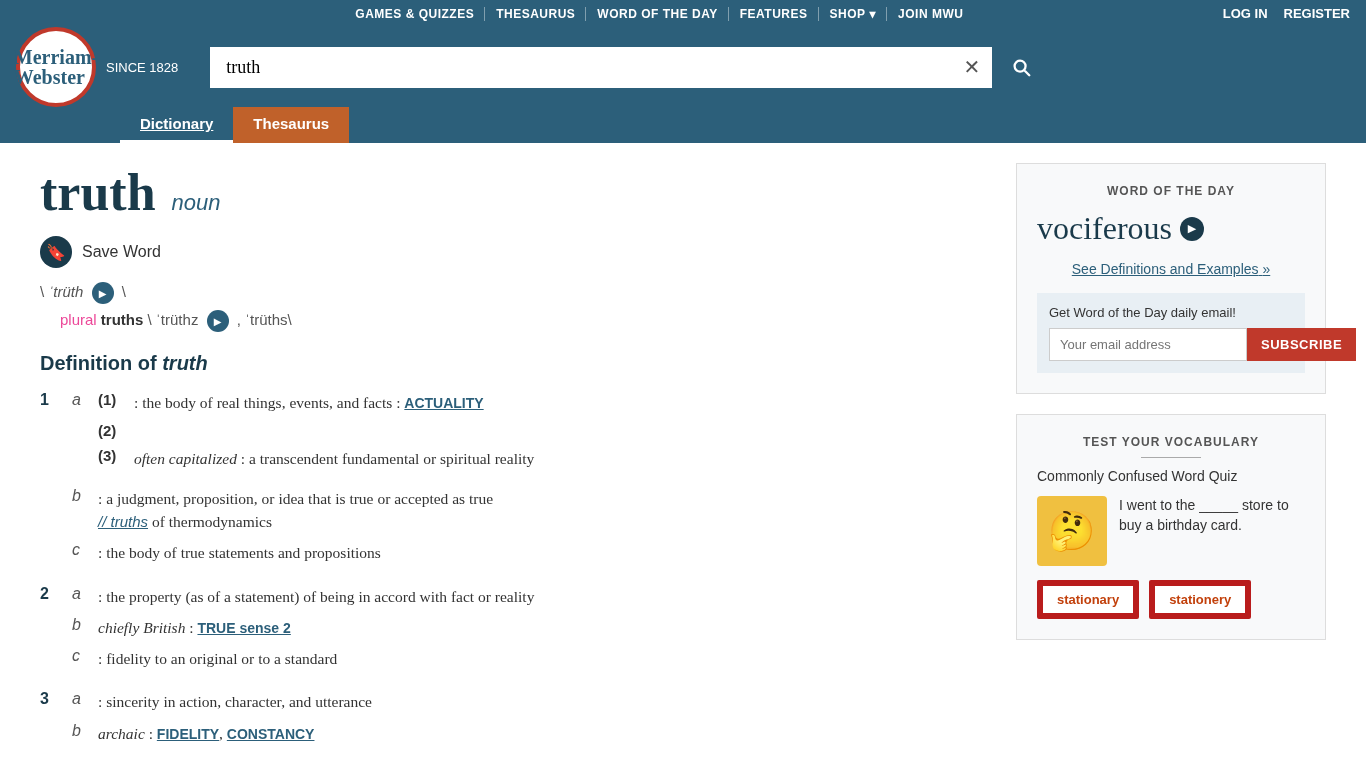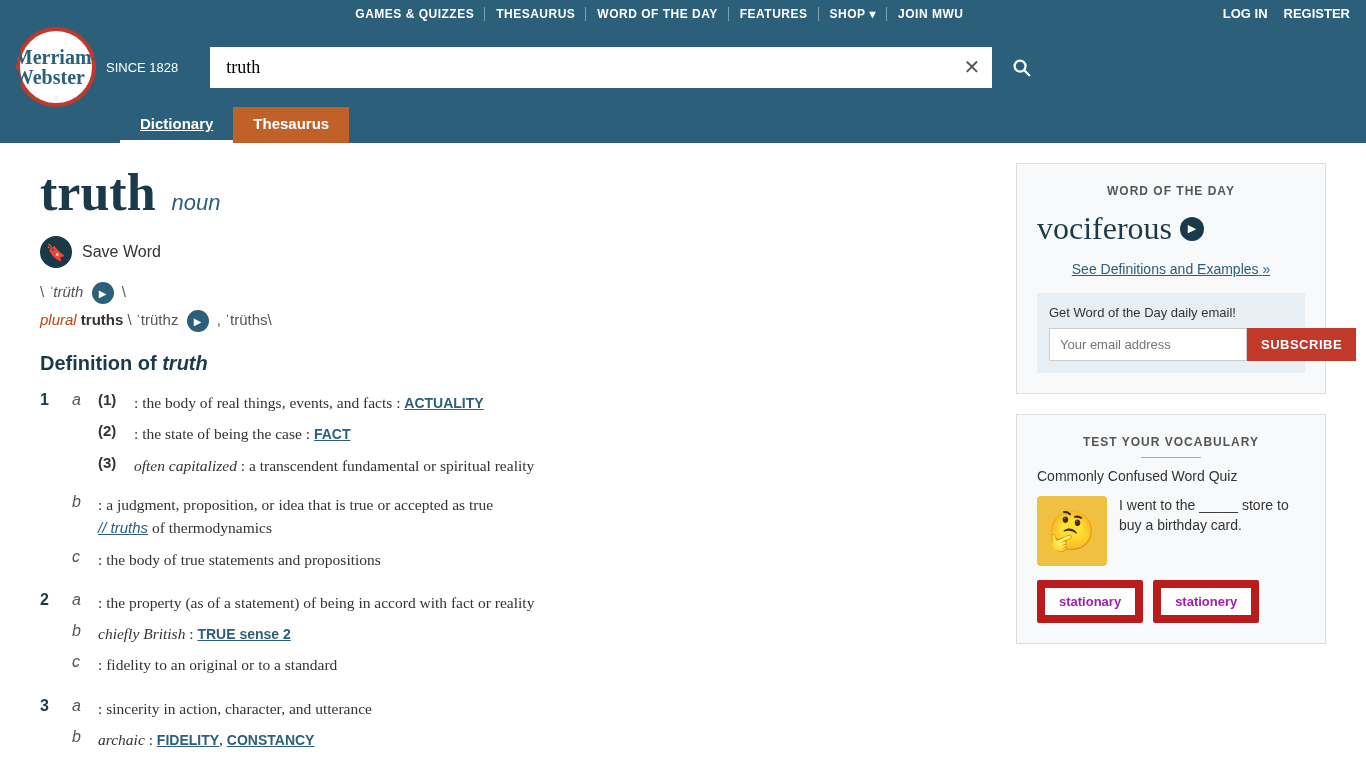--- a/index.html
+++ b/index.html
@@ -185,21 +185,21 @@
       border: none;
       margin: 0 4px;
     }
     .audio-icon { color: white; font-size: 10px; }
     .plural-row {
       font-family: Arial, sans-serif;
       font-size: 15px;
       color: #555;
       margin-bottom: 20px;
     }
-    .plural-label { font-style: italic; color: #c2410c; }
+    .plural-label { color: #ec4899; margin-left: 20px; }
     .plural-word { font-weight: bold; color: #333; }
 
     
     .def-heading {
       font-family: Arial, sans-serif;
       font-size: 20px;
       font-weight: bold;
       color: #1a3a4a;
       margin-bottom: 16px;
     }
@@ -375,23 +375,23 @@
       font-size: 14px;
       color: #333;
       line-height: 1.4;
     }
     .quiz-options {
       display: flex;
       gap: 10px;
       margin-top: 4px;
     }
     .quiz-option {
-      border: 8px solid #b91c1c;
+      border: 6px solid #b91c1c;
       background: white;
-      color: #a21caf;
+      color: #c2410c;
       padding: 6px 14px;
       font-family: Arial, sans-serif;
       font-size: 13px;
       cursor: pointer;
       font-weight: bold;
       border-radius: 2px;
     }
 
     .header-wrapper {
       background: #2c5f7a;
@@ -513,21 +513,20 @@
 
           <div style="display:flex; gap:12px; margin-bottom:8px;">
             <span class="def-letter">a</span>
             <div class="def-content">
               <div class="sub-def">
                 <span class="sub-num">(1)</span>
                 <span class="def-text">: the body of real things, events, and facts : <a class="def-link">ACTUALITY</a></span>
               </div>
               <div class="sub-def">
                 <span class="sub-num">(2)</span>
-                <span class="def-text">: the state of being the case : <a class="def-link">FACT</a></span>
               </div>
               <div class="sub-def">
                 <span class="sub-num">(3)</span>
                 <span class="def-text"><span class="often-cap">often capitalized</span> : a transcendent fundamental or spiritual reality</span>
               </div>
             </div>
           </div>
 
           <div style="display:flex; gap:12px; margin-bottom:8px;">
             <span class="def-letter">b</span>

